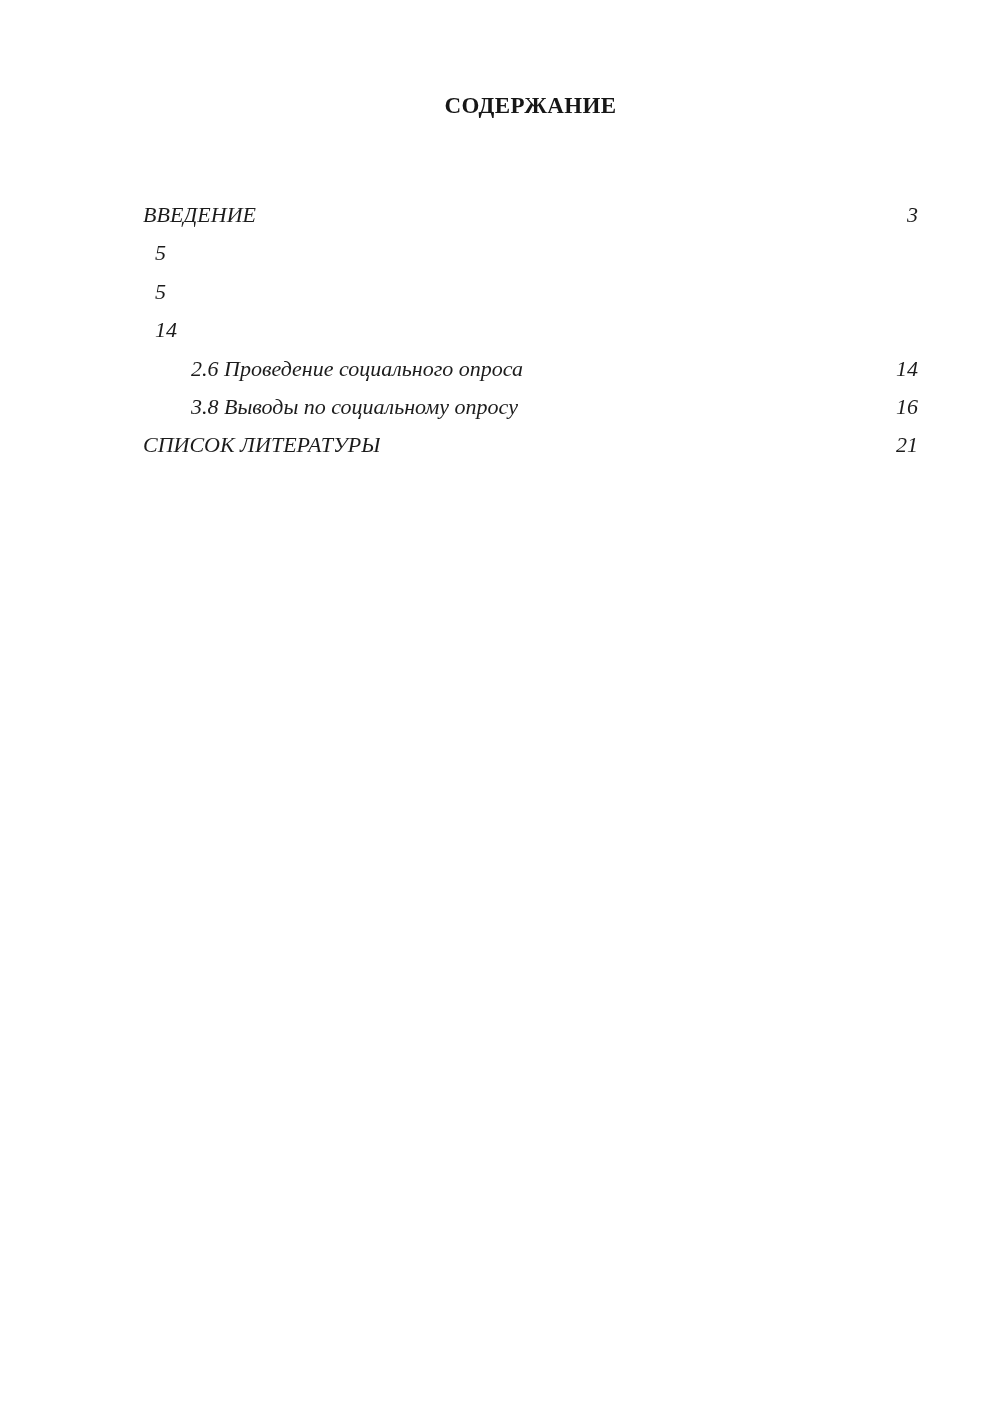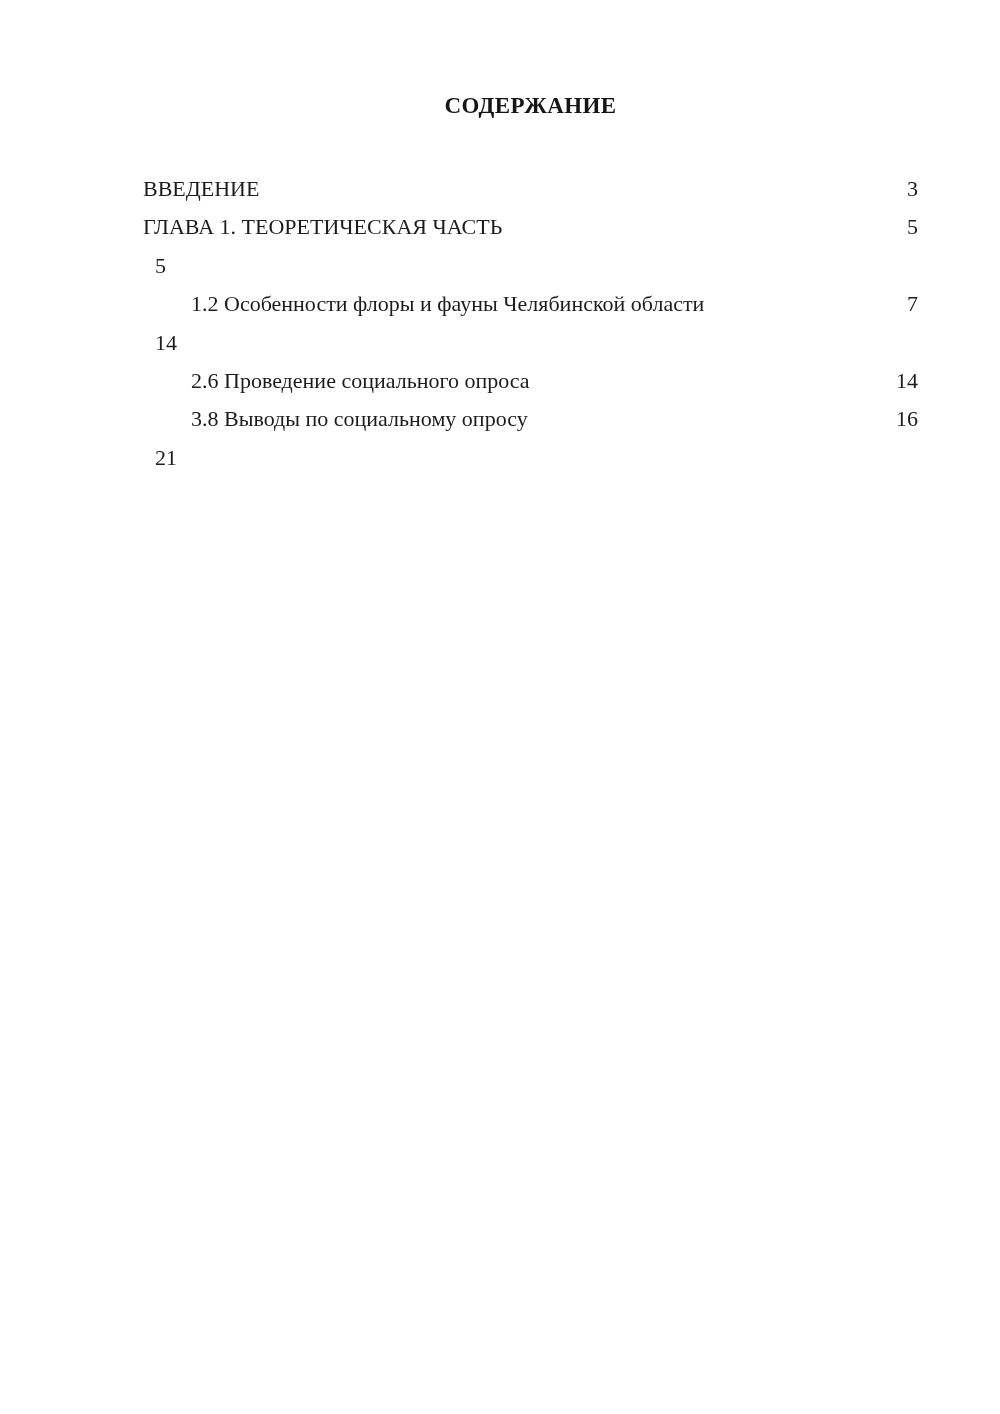--- a/index.html
+++ b/index.html
@@ -25,21 +25,22 @@
   }
   .doc-title {
     text-align: center;
     font-weight: bold;
     font-size: 23px;
     line-height: 28px;
     letter-spacing: 0.4px;
     color: #161616;
   }
   .toc-list {
-    margin-top: 50px;
+    margin-top: 76px;
+    font-style: italic;
   }
   .toc-row {
     display: flex;
     justify-content: space-between;
     align-items: baseline;
     font-size: 22px;
     height: 38.4px;
     line-height: 38.4px;
     white-space: nowrap;
   }
@@ -69,41 +70,37 @@
 <div class="page">
   <div class="content">
     <div class="doc-title">СОДЕРЖАНИЕ</div>
 
     <div class="toc-list">
         <div class="toc-row">
     <span class="toc-label">ВВЕДЕНИЕ</span>
     <span class="toc-page">3</span>
   </div>
         <div class="toc-row">
-    <span class="toc-label">ГЛАВА 1. ТЕОРЕТИЧЕСКАЯ ЧАСТЬ</span>
     <span class="toc-page">5</span>
   </div>
         <div class="toc-row sub">
     <span class="toc-page">5</span>
-  </div>
-        <div class="toc-row sub">
-    <span class="toc-label">1.2 Особенности флоры и фауны Челябинской области</span>
-    <span class="toc-page">7</span>
   </div>
         <div class="toc-row">
     <span class="toc-page">14</span>
   </div>
         <div class="toc-row sub">
     <span class="toc-label">2.6 Проведение социального опроса</span>
     <span class="toc-page">14</span>
   </div>
         <div class="toc-row sub">
     <span class="toc-label">3.8 Выводы по социальному опросу</span>
     <span class="toc-page">16</span>
   </div>
         <div class="toc-row">
+    <span class="toc-label">СПИСОК ЛИТЕРАТУРЫ</span>
     <span class="toc-page">21</span>
   </div>
       </div>
   </div>
 
   <div class="footer-page-number">2</div>
 </div>
 
 </body></html>

